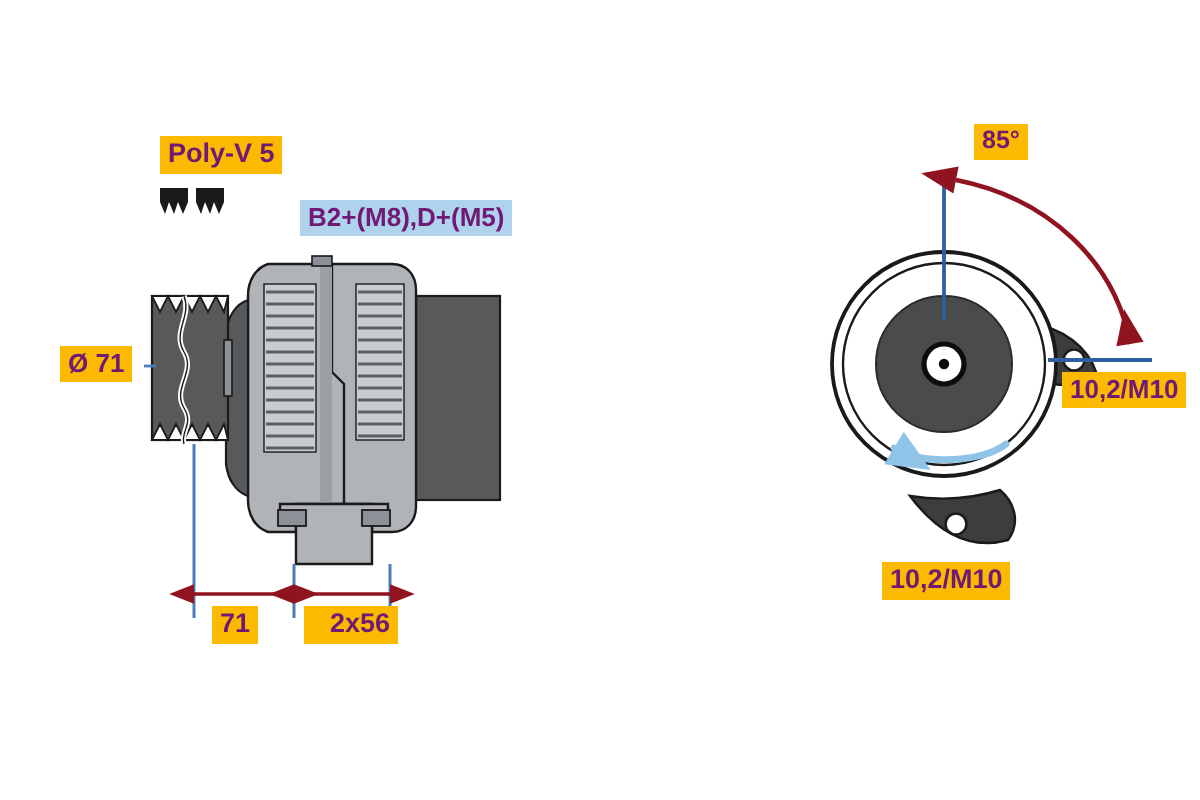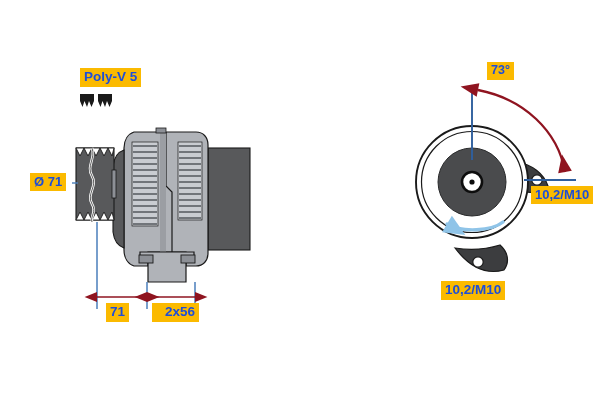--- a/index.html
+++ b/index.html
@@ -22,21 +22,21 @@
     position: absolute;
     left: 0;
     top: 0;
     width: 600px;
     height: 400px;
   }
   .callout {
     position: absolute;
     font-family: "Liberation Sans", sans-serif;
     font-weight: bold;
-    color: #1d4ed8;
+    color: #701a75;
     white-space: nowrap;
     line-height: 1;
     padding: 2px 4px 3px 4px;
     box-sizing: border-box;
   }
   .callout.yellow { background: #fbba00; }
   .callout.blue   { background: #afd3ec; }
   .c-polyv  { left: 80px;  top: 68px;  font-size: 13.5px; }
   .c-b2d    { left: 150px; top: 100px; font-size: 13px; }
   .c-dia    { left: 30px;  top: 173px; font-size: 13px; }
@@ -234,26 +234,27 @@
     </g>
   </svg>
 
   <svg style="position:absolute;left:79px;top:92px;width:36px;height:18px;" viewBox="0 0 36 18">
     <path d="M1,2 L15,2 L15,9 L12.5,15 L10,9 L8,15 L5.5,9 L3.5,15 L1,9 Z" fill="#1a1a1a"></path>
     <path d="M19,2 L33,2 L33,9 L30.5,15 L28,9 L26,15 L23.5,9 L21.5,15 L19,9 Z" fill="#1a1a1a"></path>
   </svg>
 
   <div class="callout yellow c-polyv">Poly-V 5</div>
 
+  <div class="callout blue c-b2d">B2+(M8),D+(M5)</div>
 
   <div class="callout yellow c-dia">Ø 71</div>
 
   <div class="callout yellow c-d71">71</div>
 
   <div class="callout yellow c-d256">2x56</div>
 
-  <div class="callout yellow c-ang">73°</div>
+  <div class="callout yellow c-ang">85°</div>
 
   <div class="callout yellow c-m10r">10,2/M10</div>
 
   <div class="callout yellow c-m10b">10,2/M10</div>
 
 </div>
 
 </body></html>

